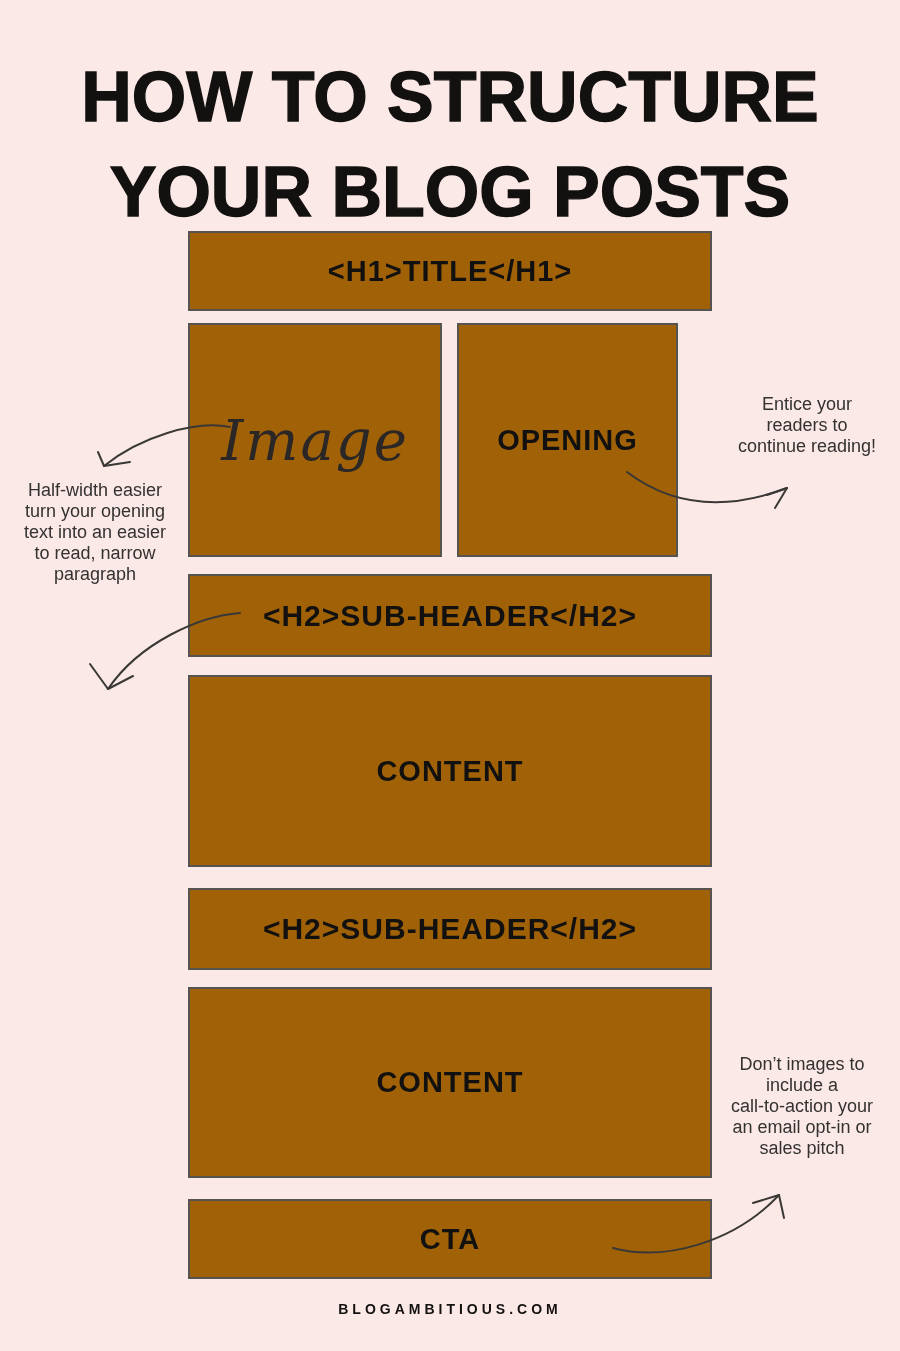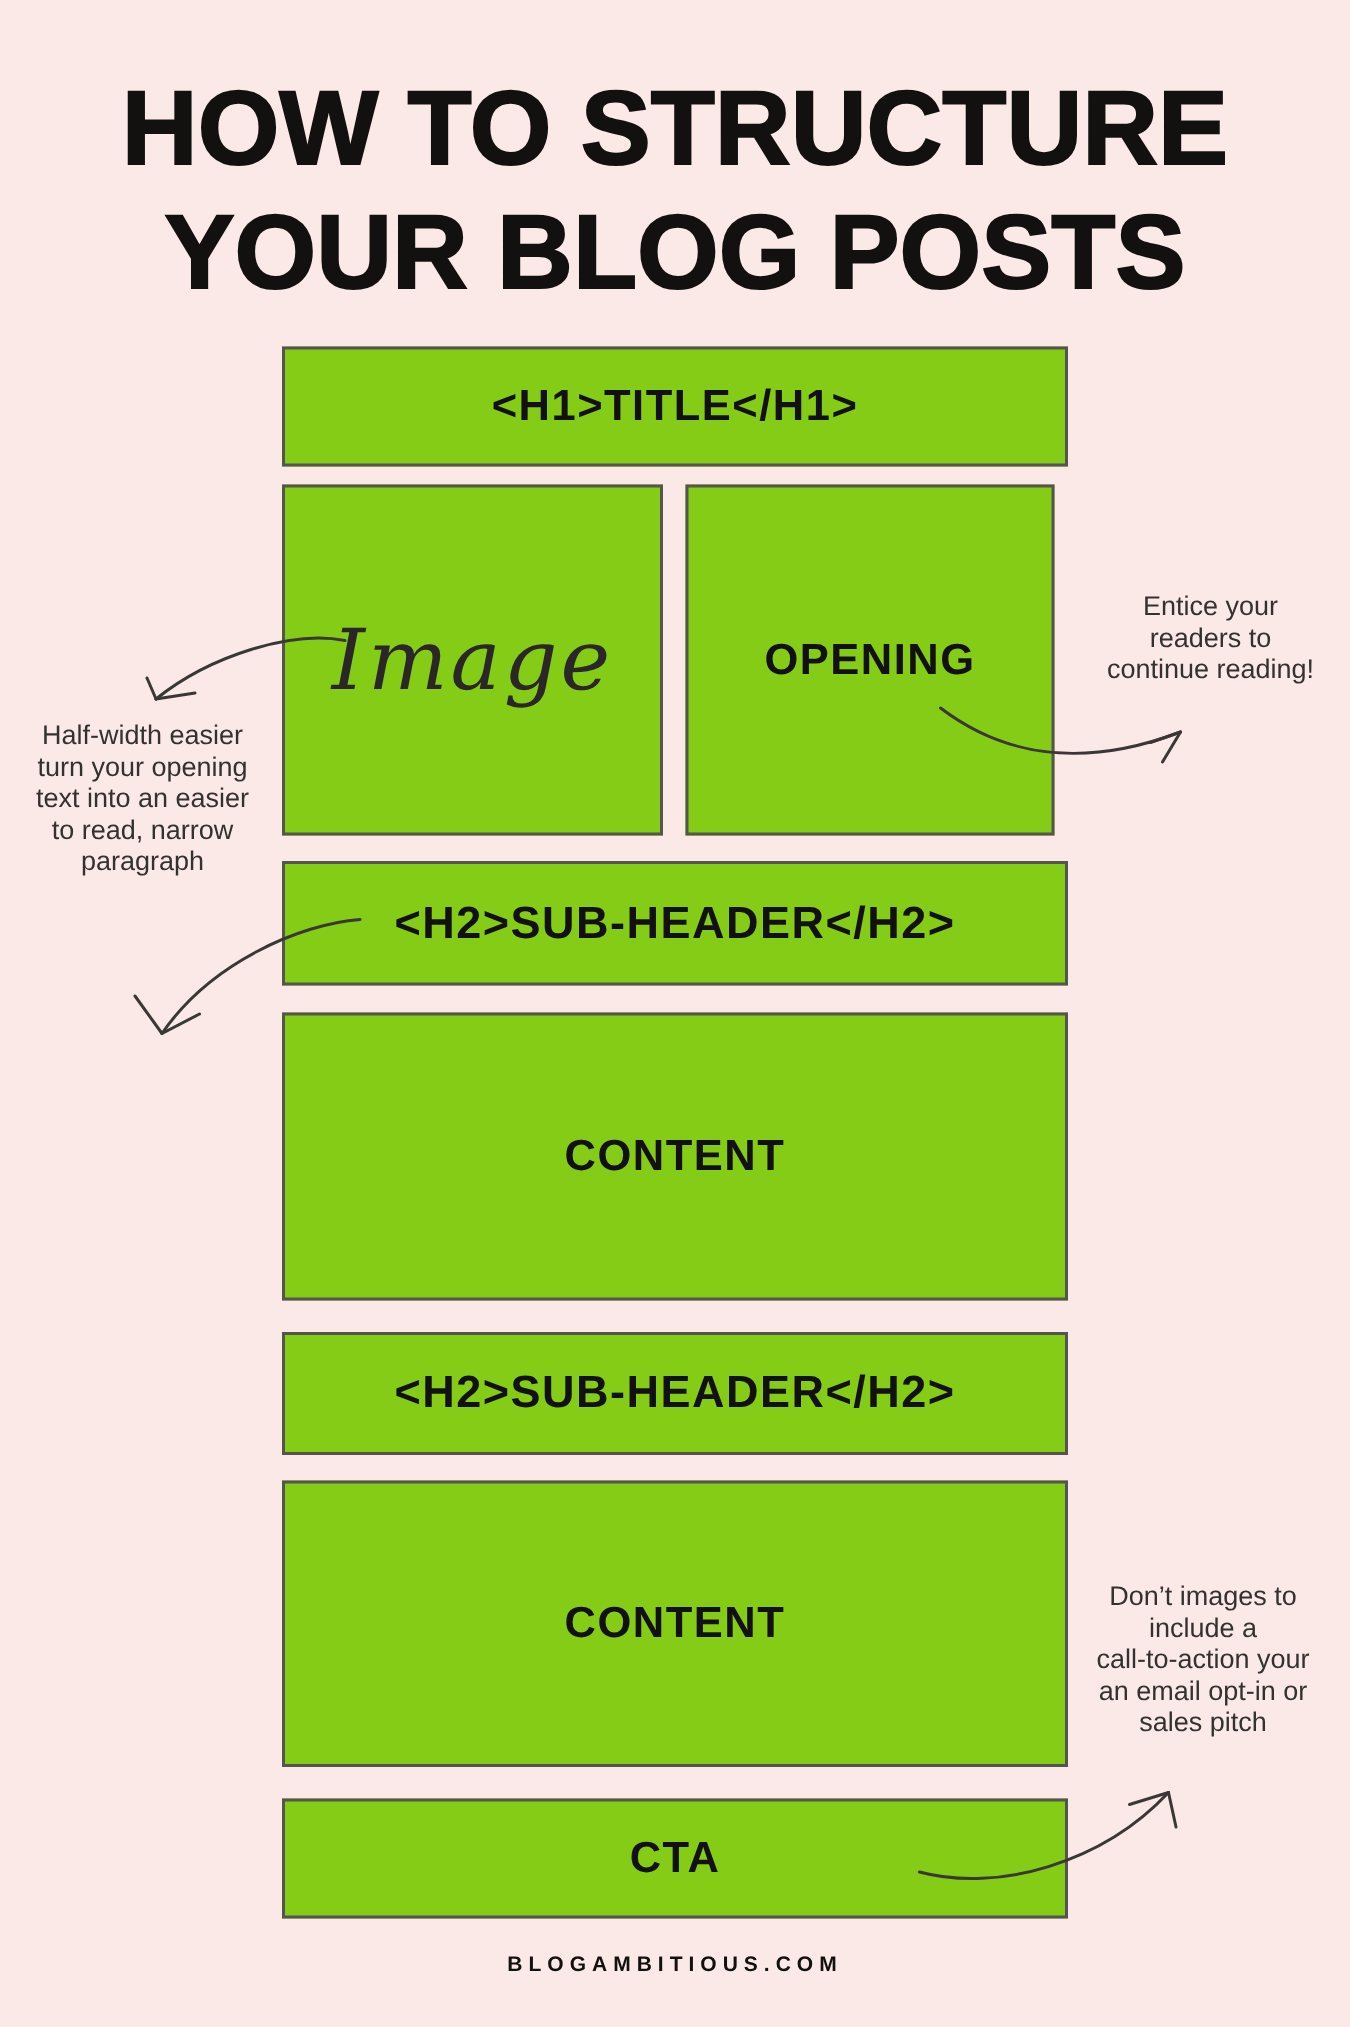--- a/index.html
+++ b/index.html
@@ -8,35 +8,35 @@
     background:#fbe9e7; overflow:hidden;
     font-family:"Liberation Sans", sans-serif;
   }
 
   
   .title {
     position:absolute; top:44px; left:0; width:900px; margin:0;
     text-align:center; font-size:70px; line-height:83px; font-weight:bold;
     color:#131110; letter-spacing:0; -webkit-text-stroke:1.4px #131110;
   }
-  .title .line { display:block; }
+  .title .line { display:block;margin-top:12px; }
 
   
   .box {
-    position:absolute; background:#84cc16; border:2px solid #575350;
+    position:absolute; background:#a16207; border:2px solid #575350;
     box-sizing:border-box; display:flex; align-items:center; justify-content:center;
   }
   .box-label {
     font-weight:bold; color:#131110; font-size:29px; letter-spacing:1px;
     white-space:nowrap;
   }
   .sub-label { font-size:30px; }
   .h1-box       { left:188px; top:231px;  width:524px; height:80px;  }
   .image-box    { left:188px; top:323px;  width:254px; height:234px; }
-  .opening-box  { left:457px; top:323px;  width:246px; height:234px; }
+  .opening-box  { left:457px; top:323px;  width:221px; height:234px; }
   .sub1-box     { left:188px; top:574px;  width:524px; height:83px;  }
   .content1-box { left:188px; top:675px;  width:524px; height:192px; }
   .sub2-box     { left:188px; top:888px;  width:524px; height:82px;  }
   .content2-box { left:188px; top:987px;  width:524px; height:191px; }
   .cta-box      { left:188px; top:1199px; width:524px; height:80px;  }
 
   .script-label {
     font-family:"DejaVu Serif", serif; font-style:italic; font-weight:normal;
     font-size:56px; color:#2a2726; letter-spacing:2px;
   }

